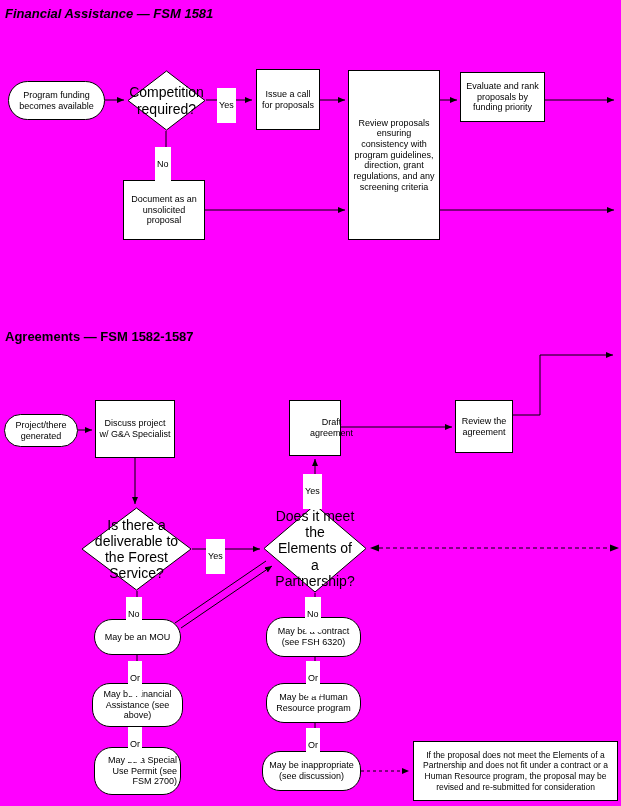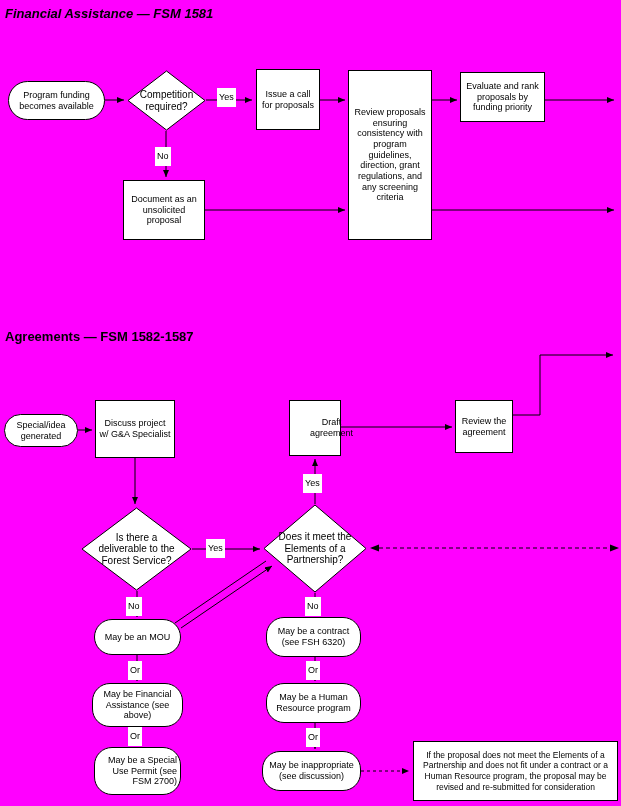--- a/index.html
+++ b/index.html
@@ -7,22 +7,22 @@
   body { font-family:"Liberation Sans", sans-serif; color:#000; }
   #canvas { position:relative; width:621px; height:806px; background:#FF00FF; overflow:hidden; }
   .section-title { position:absolute; font-size:13px; font-weight:bold; letter-spacing:0; }
   .node { position:absolute; background:#fff; border:1px solid #000; display:flex; align-items:center;
           justify-content:center; text-align:center; font-size:9px; line-height:1.18; padding:2px 3px; }
   .stadium { border-radius:22px; }
   .sm-stadium { border-radius:18px; }
   .diamond { position:absolute; }
   .diamond > svg { position:absolute; left:0; top:0; width:100%; height:100%; }
   .dtext { position:absolute; left:0; top:0; right:0; bottom:0; display:flex; align-items:center;
-           justify-content:center; text-align:center; font-size:10px; line-height:1.15; padding:0 13px; }
-  .clabel { position:absolute; background:#fff; font-size:9px; line-height:1.25; padding:4px 2px; }
+           justify-content:center; text-align:center; font-size:14px; line-height:1.15; padding:0 13px; }
+  .clabel { position:absolute; background:#fff; font-size:9px; line-height:1.25; padding:12px 2px; }
   #edges { position:absolute; left:0; top:0; width:621px; height:806px; pointer-events:none; }
   #edges line, #edges polyline { stroke:#000; stroke-width:1; fill:none; }
   .note { font-size:8.5px; line-height:1.25; }
 </style>
 </head>
 <body>
 
 <div id="canvas">
 
   <svg id="edges" viewBox="0 0 621 806">
@@ -74,27 +74,27 @@
 
   <div class="diamond" style="left:127px; top:70px; width:79px; height:61px;">
     <svg viewBox="0 0 79 61">
       <polygon points="39.5,1 78,30.5 39.5,60 1,30.5" fill="#fff" stroke="#000" stroke-width="1"></polygon>
     </svg>
     <div class="dtext">Competition required?</div>
   </div>
 
   <div class="node" style="left:256px; top:69px; width:64px; height:61px;">Issue a call for proposals</div>
 
-  <div class="node" style="left:348px; top:70px; width:84px; height:170px;">Review proposals ensuring consistency with program guidelines, direction, grant regulations, and any screening criteria</div>
+  <div class="node" style="left:348px; top:70px; width:92px; height:170px;">Review proposals ensuring consistency with program guidelines, direction, grant regulations, and any screening criteria</div>
 
   <div class="node" style="left:460px; top:72px; width:85px; height:50px;">Evaluate and rank proposals by funding priority</div>
 
   <div class="node" style="left:123px; top:180px; width:82px; height:60px;">Document as an unsolicited proposal</div>
 
-  <div class="node sm-stadium" style="left:4px; top:414px; width:74px; height:33px;">Special/idea generated</div>
+  <div class="node sm-stadium" style="left:4px; top:414px; width:74px; height:33px;">Project/there generated</div>
 
   <div class="node" style="left:95px; top:400px; width:80px; height:58px;">Discuss project w/ G&amp;A Specialist</div>
 
   <div class="node" style="left:289px; top:400px; width:52px; height:56px;padding-left:36px;">Draft agreement</div>
 
   <div class="node" style="left:455px; top:400px; width:58px; height:53px;">Review the agreement</div>
 
   <div class="diamond" style="left:81px; top:507px; width:111px; height:84px;">
     <svg viewBox="0 0 111 84">
       <polygon points="55.5,1 110,42 55.5,83 1,42" fill="#fff" stroke="#000" stroke-width="1"></polygon>

